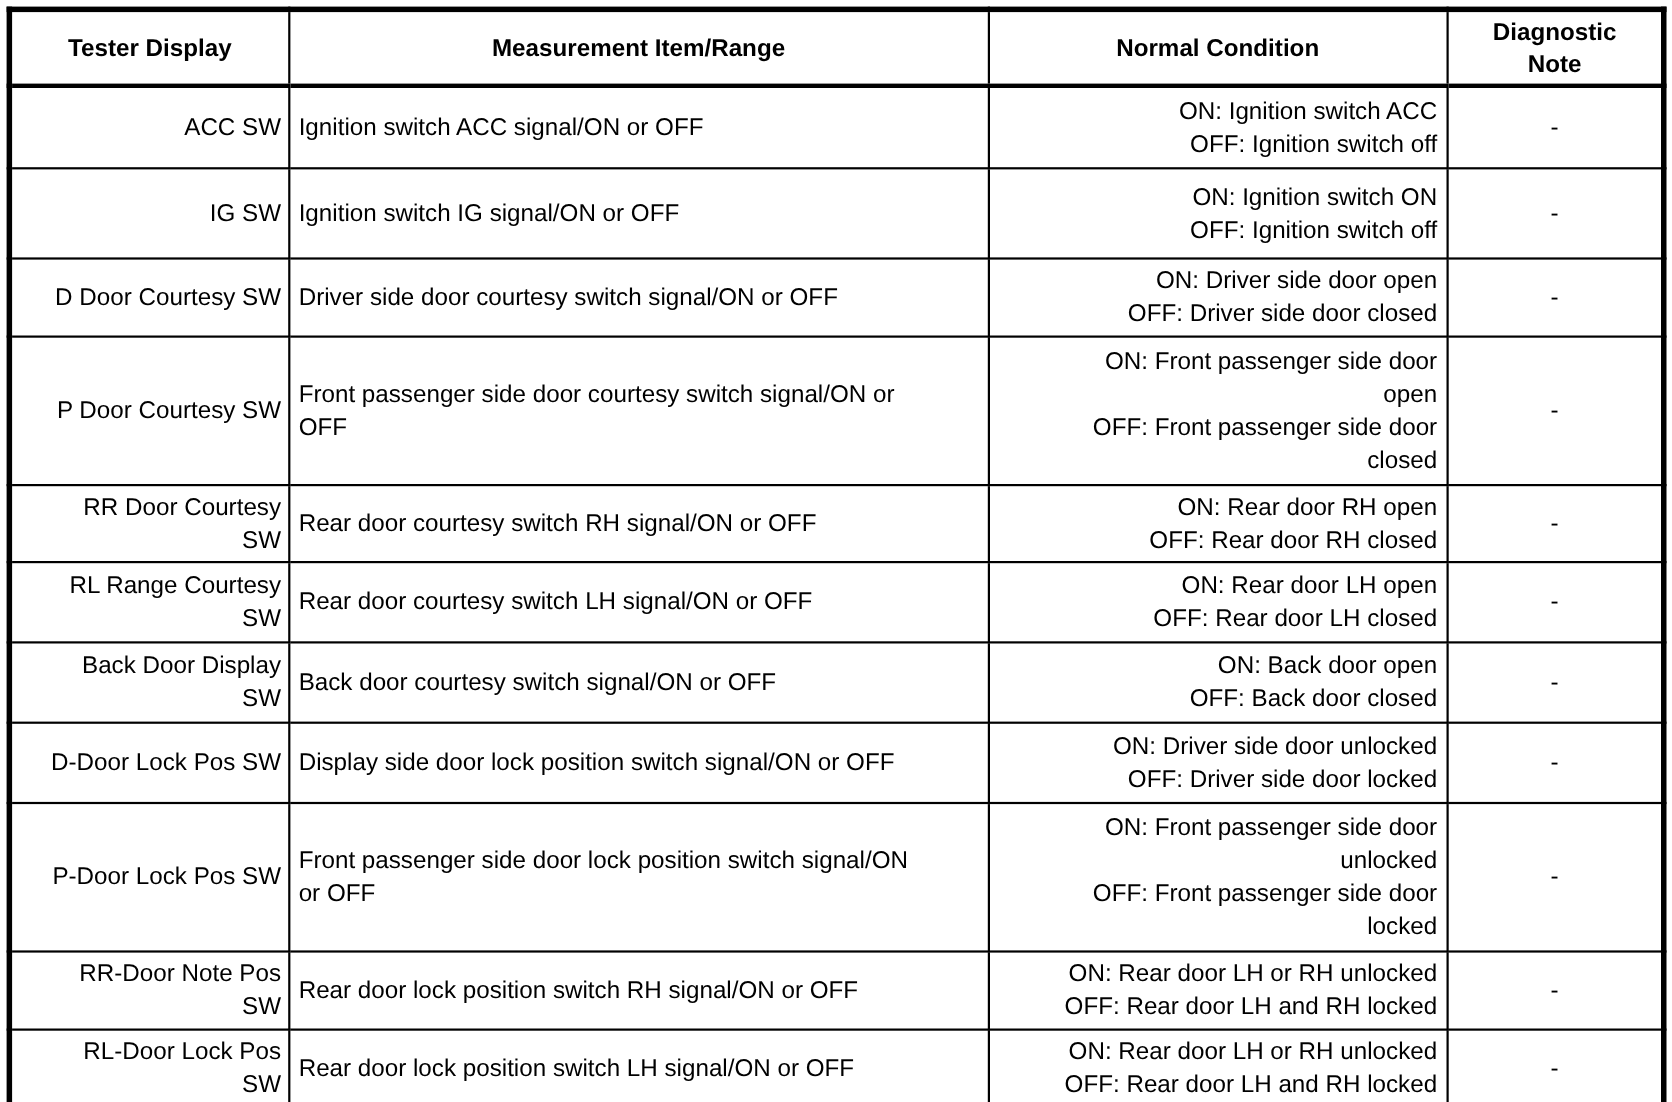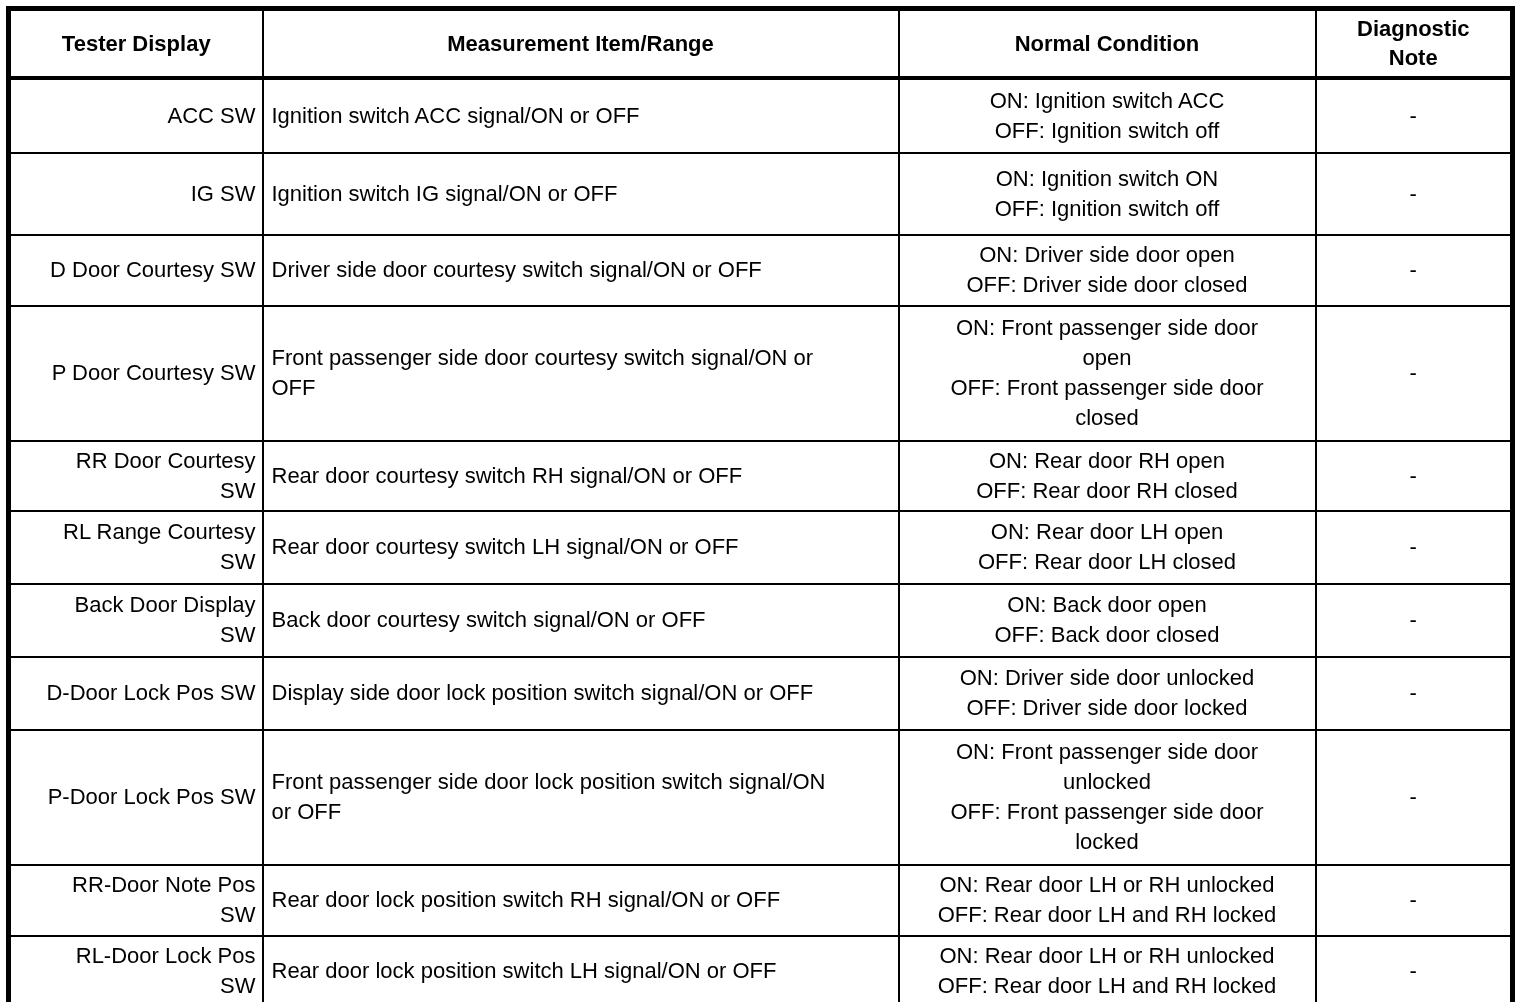--- a/index.html
+++ b/index.html
@@ -35,21 +35,21 @@
   }
   thead th {
     font-weight: bold;
     text-align: center;
     border-bottom: 4px solid #000000;
     line-height: 29px;
     padding: 2px 6px;
   }
   td.c-tester { text-align: right; padding: 2px 6px; }
   td.c-measure { text-align: left; }
-  td.c-normal { text-align: center; }
+  td.c-normal { text-align: right; }
   td.c-note { text-align: center; }
 </style>
 </head>
 <body>
 
 <div class="page">
   <table class="data-table">
     <colgroup>
       <col style="width:254px">
       <col style="width:636px">

